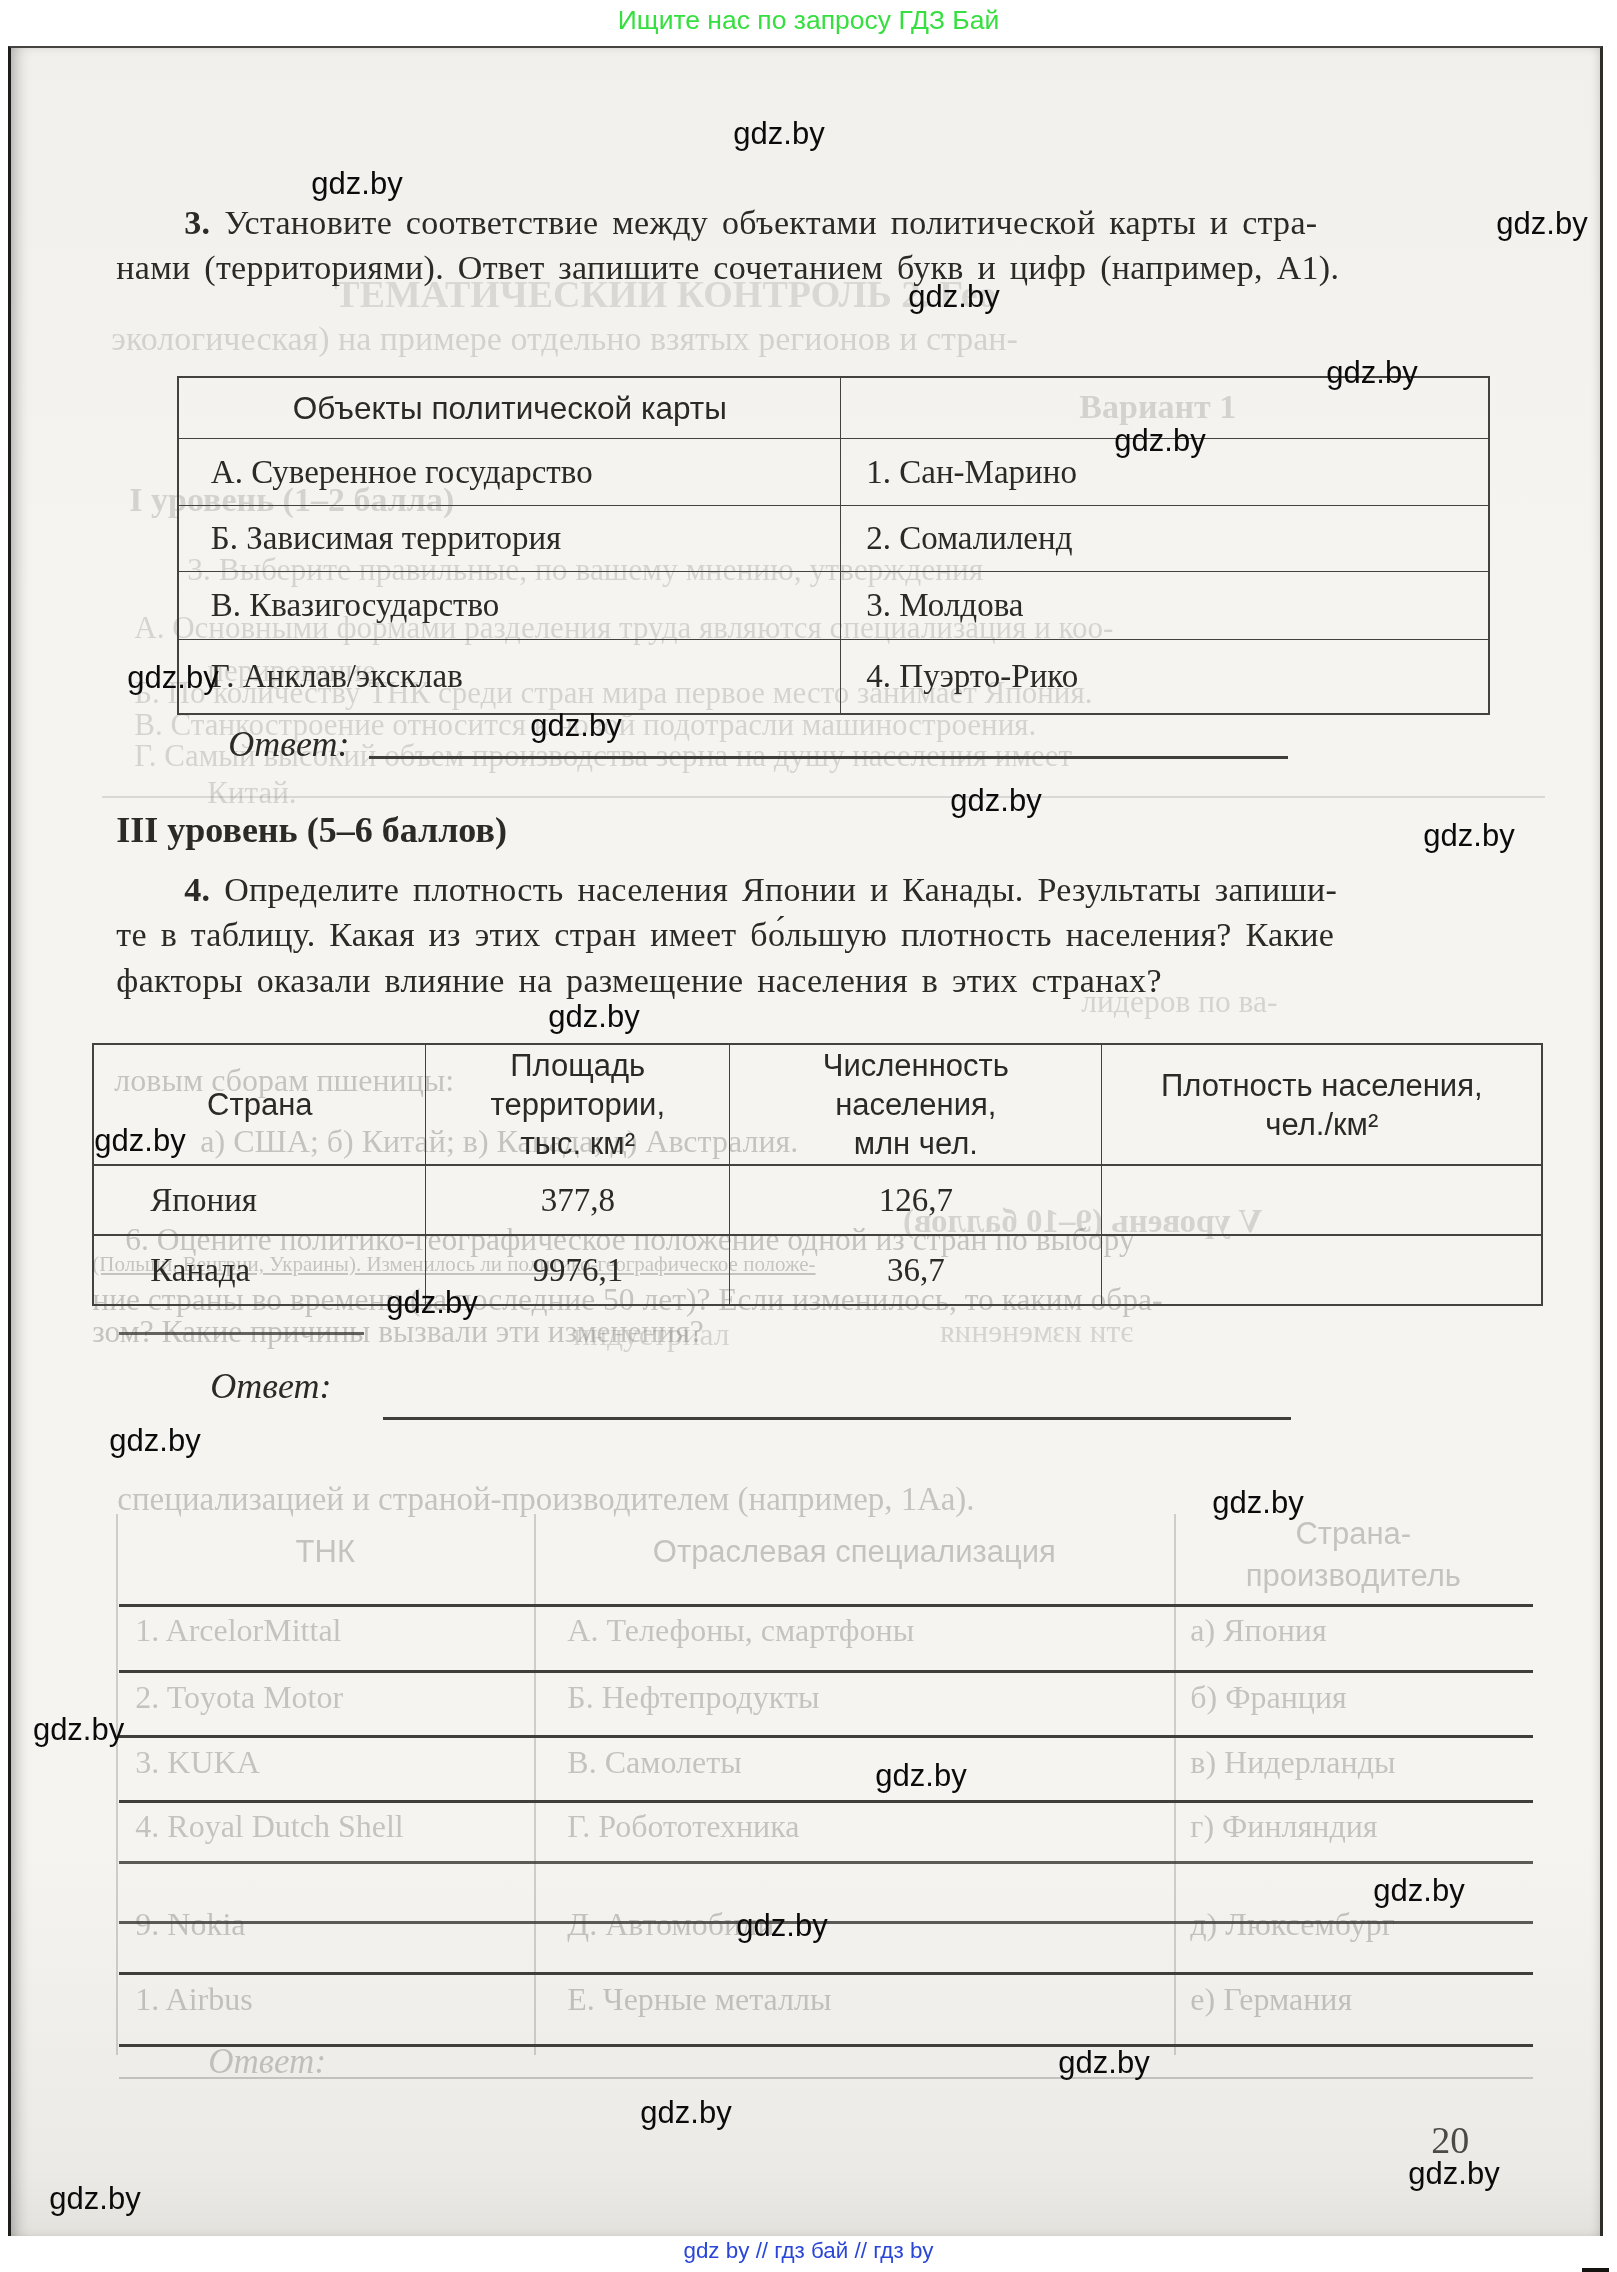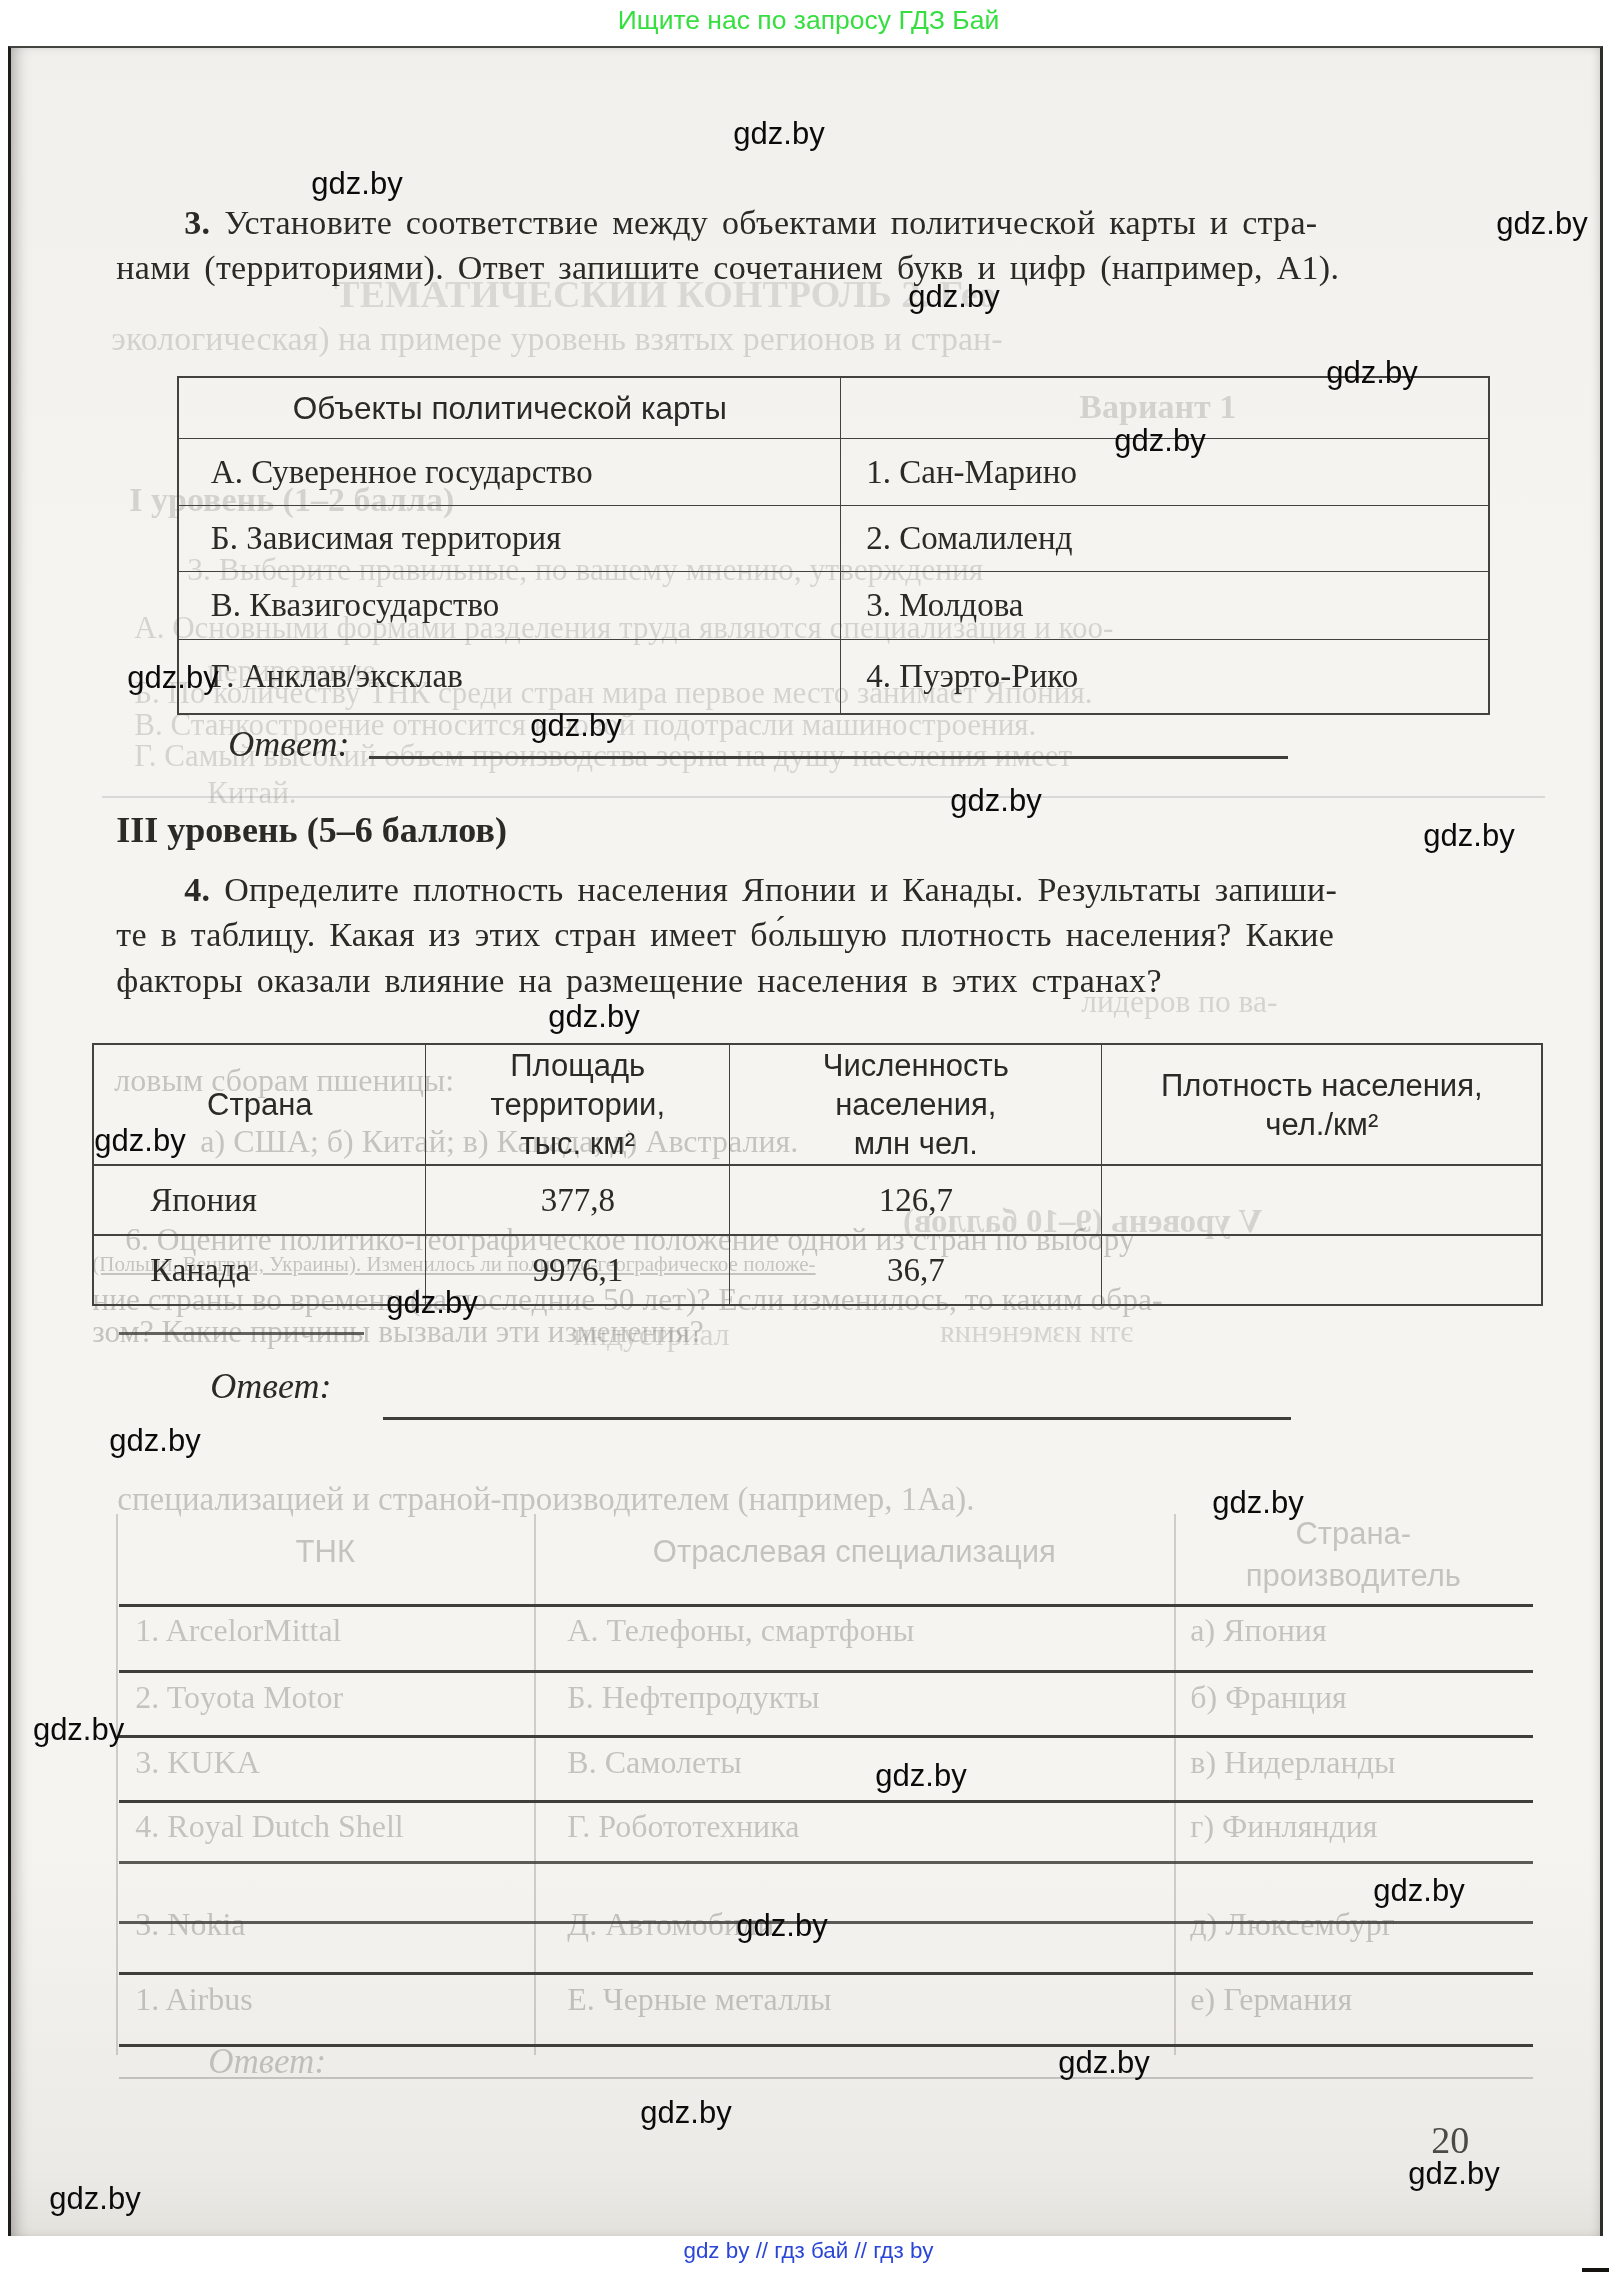--- a/index.html
+++ b/index.html
@@ -52,21 +52,21 @@
 </head>
 <body>
 
 <div class="stage">
 
   <div class="banner">Ищите нас по запросу ГДЗ Бай</div>
 
   <div class="page">
 
     <div class="ghost bold" style="left:323px;top:224px;font-size:38px;opacity:.16;">ТЕМАТИЧЕСКИЙ КОНТРОЛЬ 2. Гео</div>
-    <div class="ghost" style="left:100px;top:272px;font-size:34px;">экологическая) на примере уровень взятых регионов и стран-</div>
+    <div class="ghost" style="left:100px;top:272px;font-size:34px;">экологическая) на примере отдельно взятых регионов и стран-</div>
     <div class="ghost bold" style="left:1068px;top:340px;font-size:34px;">Вариант 1</div>
     <div class="ghost bold" style="left:118px;top:433px;font-size:34px;">I уровень (1–2 балла)</div>
     <div class="ghost" style="left:176px;top:504px;font-size:31.5px;">3. Выберите правильные, по вашему мнению, утверждения</div>
     <div class="ghost" style="left:123px;top:562px;font-size:31px;">А. Основными формами разделения труда являются специализация и коо-</div>
     <div class="ghost" style="left:196px;top:605px;font-size:31px;">перирование.</div>
     <div class="ghost" style="left:123px;top:627px;font-size:31px;">Б. По количеству ТНК среди стран мира первое место занимает Япония.</div>
     <div class="ghost" style="left:123px;top:659px;font-size:31px;">В. Станкостроение относится к новой подотрасли машиностроения.</div>
     <div class="ghost" style="left:123px;top:690px;font-size:31px;">Г. Самый высокий объем производства зерна на душу населения имеет</div>
     <div class="ghost" style="left:196px;top:727px;font-size:31px;">Китай.</div>
     <div class="ghost" style="left:1070px;top:936px;font-size:31.5px;">лидеров по ва-</div>
@@ -99,21 +99,21 @@
     <div class="ghost ghost-strong" style="left:1179px;top:1631px;font-size:32px;">б) Франция</div>
 
     <div class="ghost ghost-strong" style="left:124px;top:1696px;font-size:32px;">3. KUKA</div>
     <div class="ghost ghost-strong" style="left:556px;top:1696px;font-size:32px;">В. Самолеты</div>
     <div class="ghost ghost-strong" style="left:1179px;top:1696px;font-size:32px;">в) Нидерланды</div>
 
     <div class="ghost ghost-strong" style="left:124px;top:1760px;font-size:32px;">4. Royal Dutch Shell</div>
     <div class="ghost ghost-strong" style="left:556px;top:1760px;font-size:32px;">Г. Робототехника</div>
     <div class="ghost ghost-strong" style="left:1179px;top:1760px;font-size:32px;">г) Финляндия</div>
 
-    <div class="ghost ghost-strong" style="left:124px;top:1858px;font-size:32px;">3. Nokia</div>
+    <div class="ghost ghost-strong" style="left:124px;top:1858px;font-size:32px;">9. Nokia</div>
     <div class="ghost ghost-strong" style="left:556px;top:1858px;font-size:32px;">Д. Автомобили</div>
     <div class="ghost ghost-strong" style="left:1179px;top:1858px;font-size:32px;">д) Люксембург</div>
 
     <div class="ghost ghost-strong" style="left:124px;top:1933px;font-size:32px;">1. Airbus</div>
     <div class="ghost ghost-strong" style="left:556px;top:1933px;font-size:32px;">Е. Черные металлы</div>
     <div class="ghost ghost-strong" style="left:1179px;top:1933px;font-size:32px;">е) Германия</div>
 
     <div class="abs para" style="left:173px;top:156px;z-index:10;">
       <b>3.</b>&nbsp;<span>Установите соответствие между объектами политической карты и стра-</span>
     </div>

